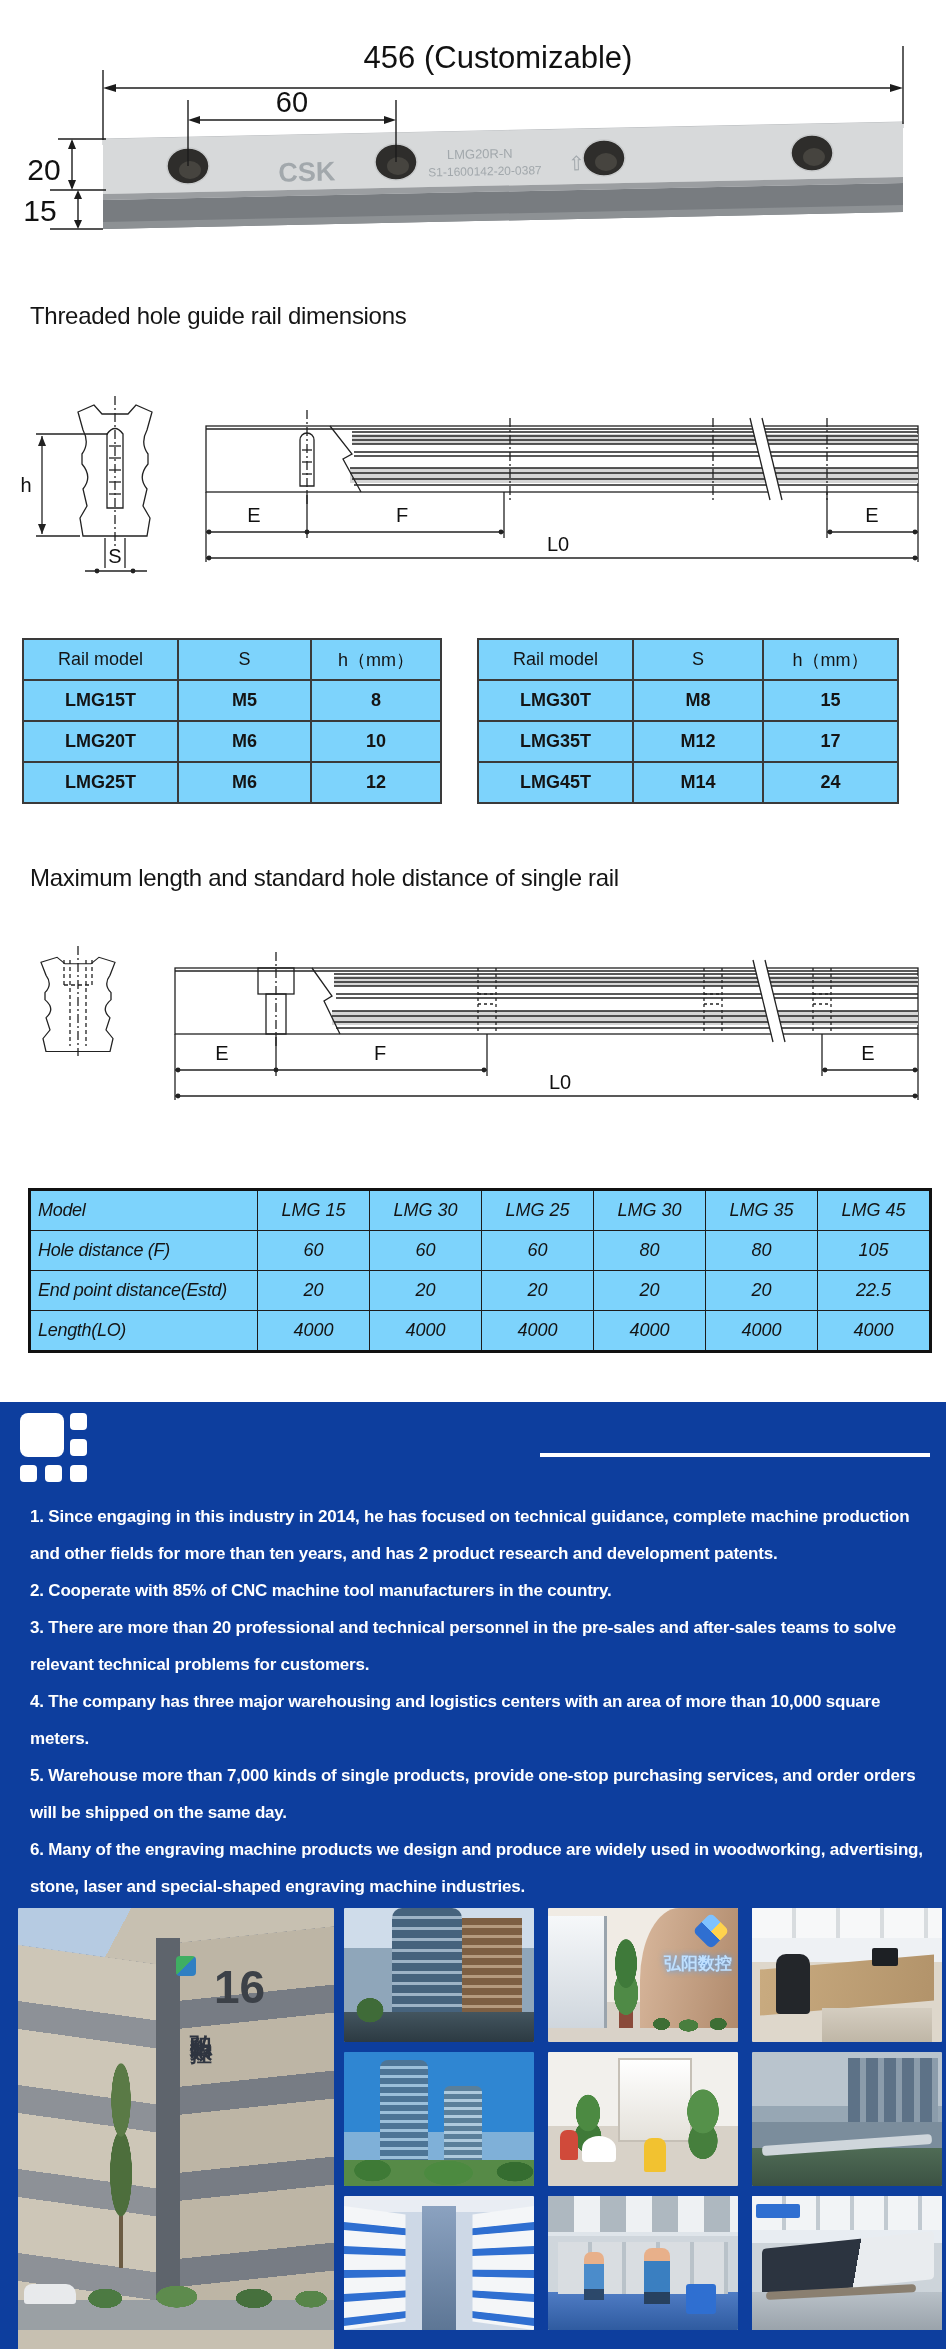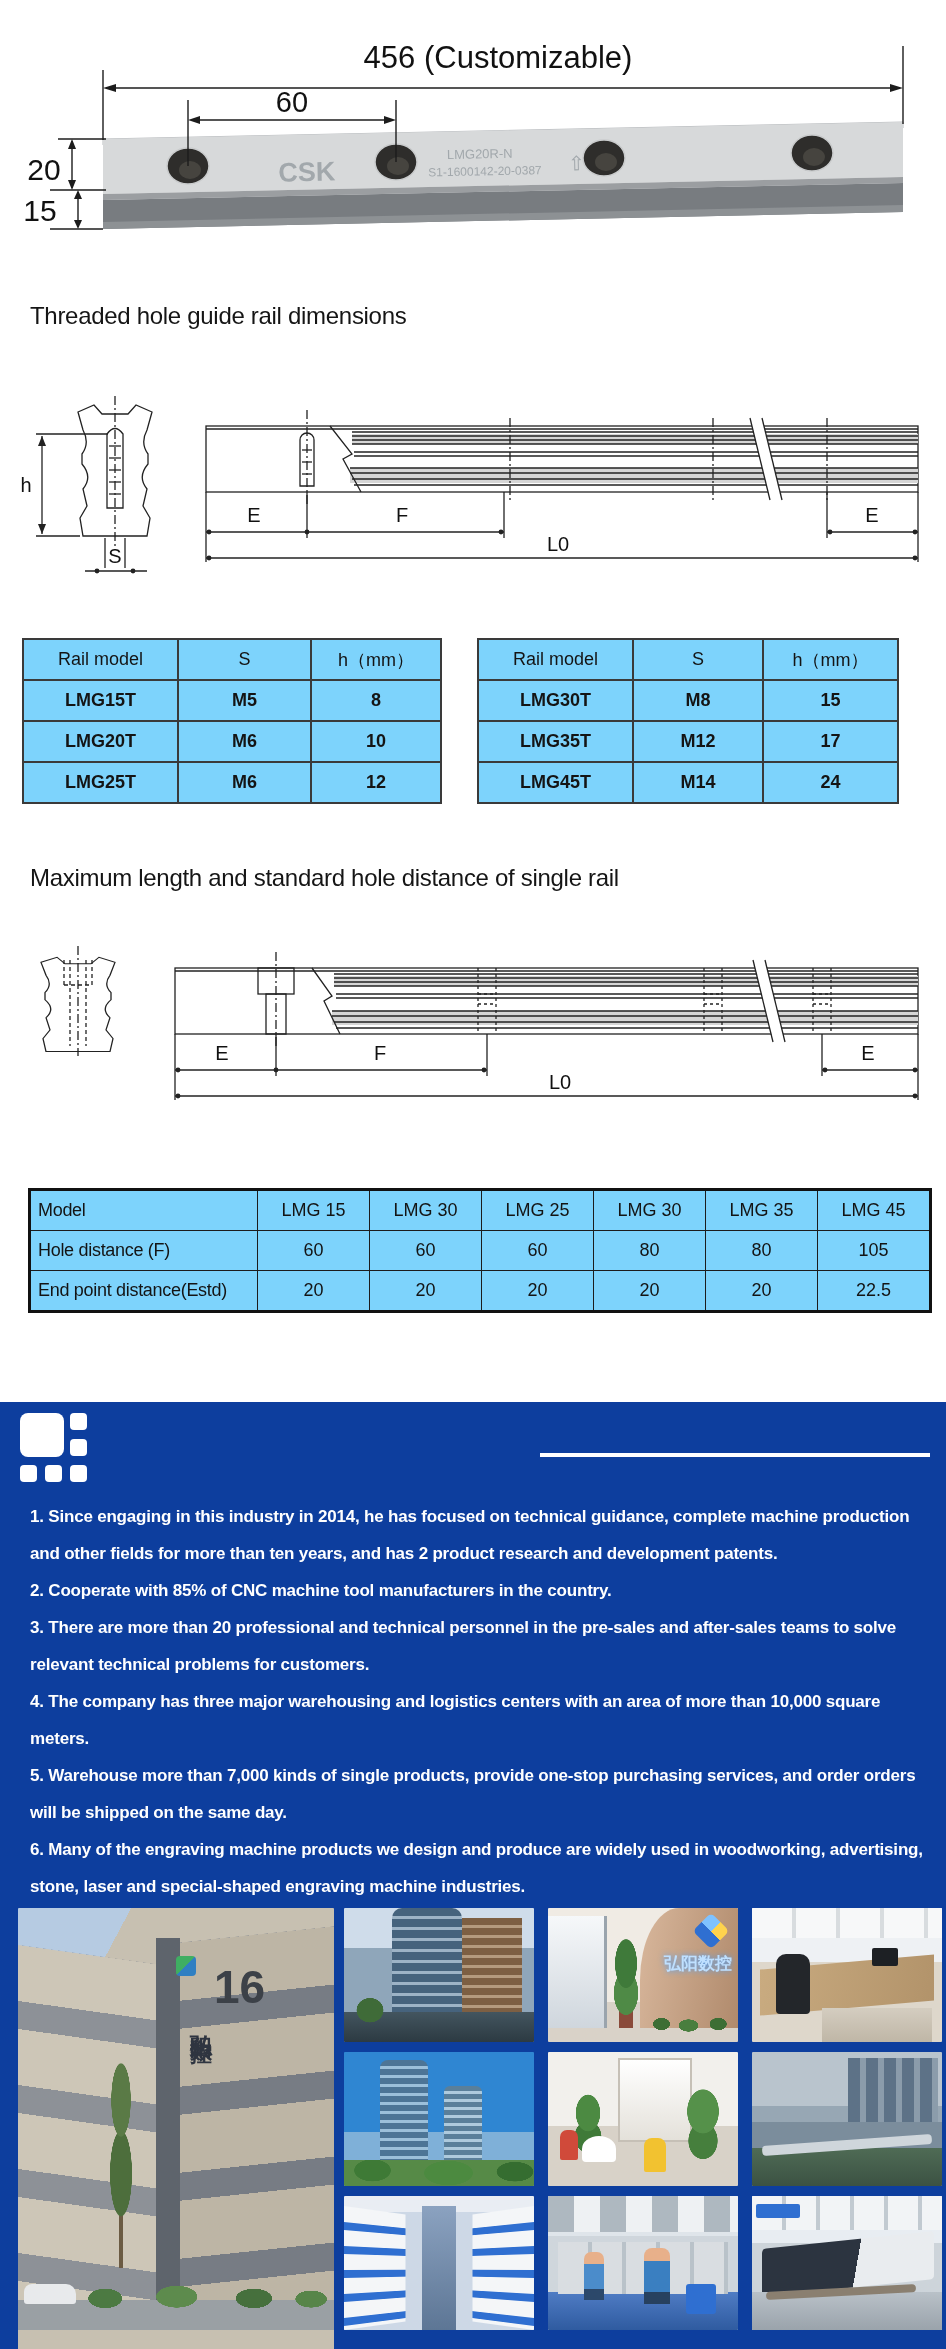--- a/index.html
+++ b/index.html
@@ -8,21 +8,21 @@
   .abs{position:absolute;}
   .cond{font-stretch:condensed;letter-spacing:-0.3px;}
   .heading{font-size:24px;font-weight:400;color:#151515;white-space:nowrap;}
 
   
   table{border-collapse:collapse;table-layout:fixed;background:#7dd3fc;}
   .mini{border:2px solid #3a3a3a;}
   .mini td{border:2px solid #3a3a3a;height:37px;text-align:center;vertical-align:middle;font-size:18px;}
   .mini .hd td{font-weight:400;font-size:18px;}
   .mini .dt td{font-weight:700;}
-  .spec{border:3px solid #111;}
+  .spec{border:3px solid #111;font-style:italic;}
   .spec td{border:1.6px solid #1c1c1c;height:37px;vertical-align:middle;font-size:18px;text-align:center;}
   .spec td.lbl{text-align:left;padding-left:7px;font-stretch:condensed;letter-spacing:-0.3px;}
 
   
   .about{left:0;top:1402px;width:946px;height:947px;background:#0d3e9e;}
   .logo-tile{position:absolute;background:#fff;}
   .about-title{position:absolute;left:100px;top:6px;color:#fff;font-size:45px;font-weight:400;
                font-stretch:condensed;letter-spacing:-0.5px;white-space:nowrap;}
   .divider{position:absolute;left:540px;top:51px;width:390px;height:4px;background:#fff;}
   .about-text{position:absolute;left:30px;top:96px;width:896px;color:#fff;font-size:17px;
@@ -359,20 +359,29 @@
     </tr>
     <tr>
       <td class="lbl">End point distance(Estd)</td>
       <td>20</td>
       <td>20</td>
       <td>20</td>
       <td>20</td>
       <td>20</td>
       <td>22.5</td>
     </tr>
+    <tr>
+      <td class="lbl">Length(LO)</td>
+      <td>4000</td>
+      <td>4000</td>
+      <td>4000</td>
+      <td>4000</td>
+      <td>4000</td>
+      <td>4000</td>
+    </tr>
   </tbody>
     </table>
 
   <div class="abs about">
 
     <div class="abs" style="left:20px;top:11px;width:70px;height:72px">
       <div class="logo-tile" style="left:0;top:0;width:44px;height:44px;border-radius:8px"></div>
       <div class="logo-tile" style="left:50px;top:0;width:17px;height:17px;border-radius:4px"></div>
       <div class="logo-tile" style="left:50px;top:26px;width:17px;height:17px;border-radius:4px"></div>
       <div class="logo-tile" style="left:50px;top:52px;width:17px;height:17px;border-radius:4px"></div>

